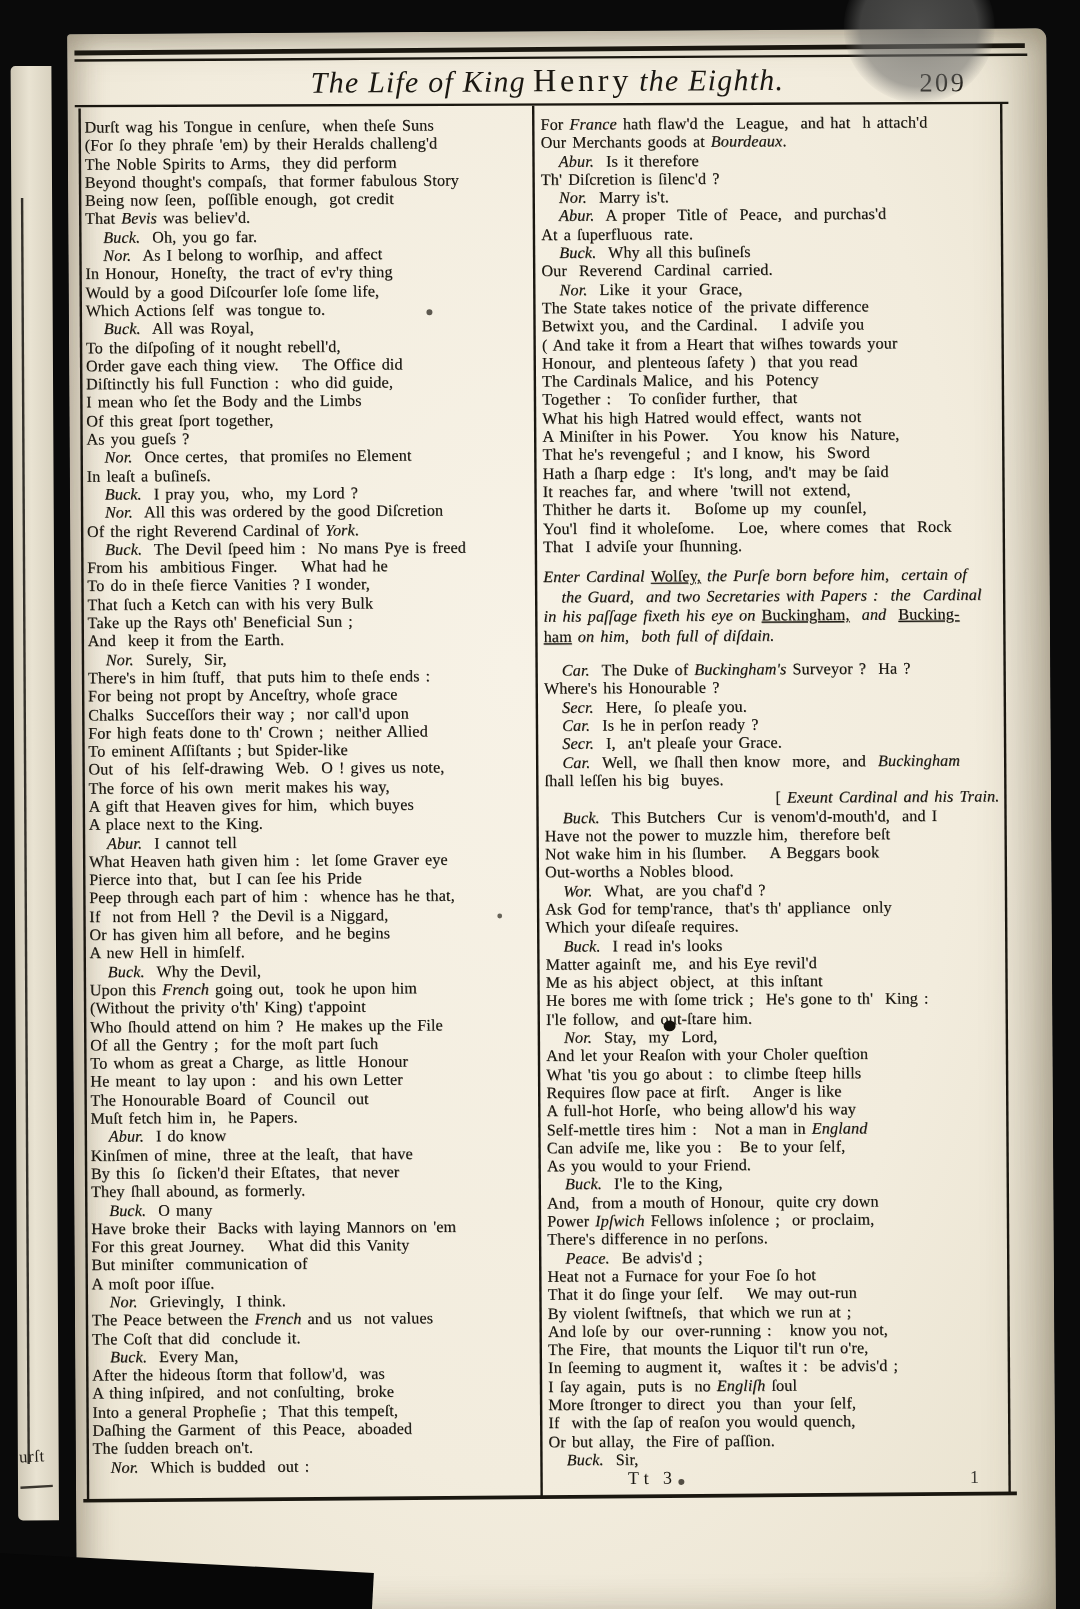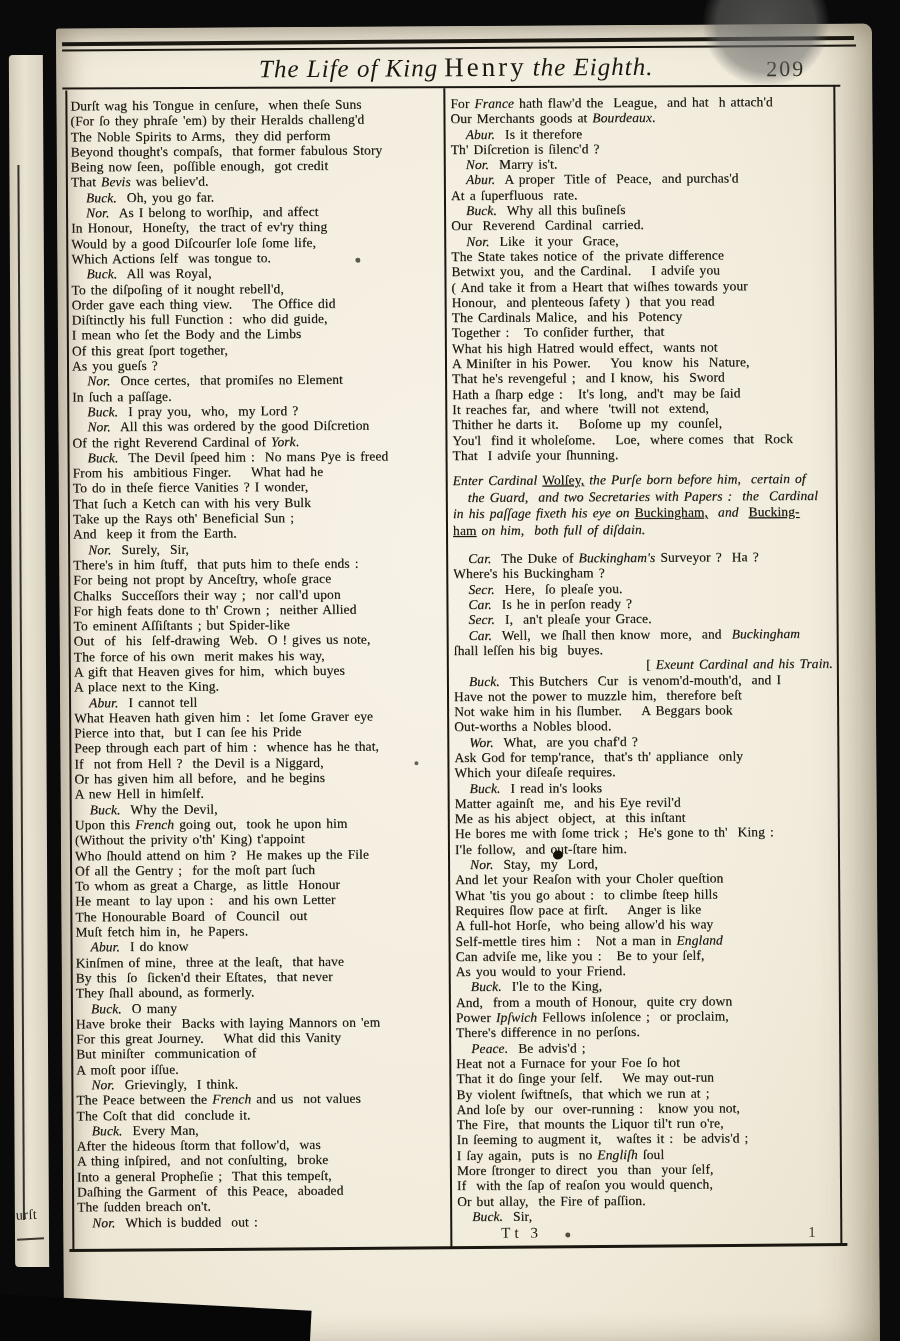--- a/index.html
+++ b/index.html
@@ -53,21 +53,21 @@
     height:15.3px;line-height:15.3px;font-size:13.4px;white-space:pre;
     word-spacing:1.5px;letter-spacing:0.15px;
     text-shadow:0.3px 0.3px 0.4px rgba(30,24,12,.55);
   }
   .line em{font-style:italic;}
   .ind2{padding-left:15px;}
   .ex{text-align:right;padding-right:2px;}
   .stage-block{margin:10px 0 12px 0;}
   .stage-block .line{font-style:italic;height:16.5px;line-height:16.5px;}
   .stage-block .line em{font-style:normal;text-decoration:underline;}
-  .signature{position:absolute;left:438px;top:1199px;font-size:15px;letter-spacing:4px;}
+  .signature{position:absolute;left:460px;top:1199px;font-size:15px;letter-spacing:4px;}
   .pencil{position:absolute;left:745px;top:1200px;font-size:15px;color:#3c3a35;}
   .ink-dot{position:absolute;background:#2a261d;border-radius:50%;}
   .dot1{left:298px;top:231px;width:5px;height:5px;opacity:.75;}
   .dot2{left:354px;top:735px;width:4px;height:4px;opacity:.7;}
   .dot3{left:492px;top:825px;width:10px;height:9px;background:#15120c;}
   .dot4{left:502px;top:1207px;width:5px;height:5px;opacity:.8;}
   .stain{
     position:absolute;left:703px;top:-40px;width:126px;height:126px;border-radius:50%;
     background:radial-gradient(circle, rgba(105,105,103,.70) 0%, rgba(105,105,103,.55) 55%, rgba(105,105,103,0) 72%);
   }
@@ -113,21 +113,21 @@
         <div class="line"><span>Would by a good Diſcourſer loſe ſome life,</span></div>
         <div class="line"><span>Which Actions ſelf  was tongue to.</span></div>
         <div class="line"><span>   </span><em>Buck.</em><span>  All was Royal,</span></div>
         <div class="line"><span>To the diſpoſing of it nought rebell'd,</span></div>
         <div class="line"><span>Order gave each thing view.    The Office did</span></div>
         <div class="line"><span>Diſtinctly his full Function :  who did guide,</span></div>
         <div class="line"><span>I mean who ſet the Body and the Limbs</span></div>
         <div class="line"><span>Of this great ſport together,</span></div>
         <div class="line"><span>As you gueſs ?</span></div>
         <div class="line"><span>   </span><em>Nor.</em><span>  Once certes,  that promiſes no Element</span></div>
-        <div class="line"><span>In ſuch a paſſage.</span></div>
+        <div class="line"><span>In leaſt a buſineſs.</span></div>
         <div class="line"><span>   </span><em>Buck.</em><span>  I pray you,  who,  my Lord ?</span></div>
         <div class="line"><span>   </span><em>Nor.</em><span>  All this was ordered by the good Diſcretion</span></div>
         <div class="line"><span>Of the right Reverend Cardinal of </span><em>York</em><span>.</span></div>
         <div class="line"><span>   </span><em>Buck.</em><span>  The Devil ſpeed him :  No mans Pye is freed</span></div>
         <div class="line"><span>From his  ambitious Finger.    What had he</span></div>
         <div class="line"><span>To do in theſe fierce Vanities ? I wonder,</span></div>
         <div class="line"><span>That ſuch a Ketch can with his very Bulk</span></div>
         <div class="line"><span>Take up the Rays oth' Beneficial Sun ;</span></div>
         <div class="line"><span>And  keep it from the Earth.</span></div>
         <div class="line"><span>   </span><em>Nor.</em><span>  Surely,  Sir,</span></div>
@@ -205,21 +205,21 @@
           <div class="line"><span>That  I adviſe your ſhunning.</span></div>
         </div>
       <div class="stage-block" id="stage-block">
           <div class="line"><span>Enter Cardinal </span><em>Wolſey,</em><span> the Purſe born before him,  certain of</span></div>
           <div class="line ind2"><span>the Guard,  and two Secretaries with Papers :  the  Cardinal</span></div>
           <div class="line"><span>in his paſſage fixeth his eye on </span><em>Buckingham,</em><span>  and  </span><em>Bucking-</em></div>
           <div class="line"><em>ham</em><span> on him,  both full of diſdain.</span></div>
         </div>
       <div id="col-right-bottom">
           <div class="line"><span>   </span><em>Car.</em><span>  The Duke of </span><em>Buckingham's</em><span> Surveyor ?  Ha ?</span></div>
-          <div class="line"><span>Where's his Buckingham ?</span></div>
+          <div class="line"><span>Where's his Honourable ?</span></div>
           <div class="line"><span>   </span><em>Secr.</em><span>  Here,  ſo pleaſe you.</span></div>
           <div class="line"><span>   </span><em>Car.</em><span>  Is he in perſon ready ?</span></div>
           <div class="line"><span>   </span><em>Secr.</em><span>  I,  an't pleaſe your Grace.</span></div>
           <div class="line"><span>   </span><em>Car.</em><span>  Well,  we ſhall then know  more,  and  </span><em>Buckingham</em></div>
           <div class="line"><span>ſhall leſſen his big  buyes.</span></div>
           <div class="line ex"><span>[ </span><em>Exeunt Cardinal and his Train.</em></div>
           <div class="line"><span>   </span><em>Buck.</em><span>  This Butchers  Cur  is venom'd-mouth'd,  and I</span></div>
           <div class="line"><span>Have not the power to muzzle him,  therefore beſt</span></div>
           <div class="line"><span>Not wake him in his ſlumber.    A Beggars book</span></div>
           <div class="line"><span>Out-worths a Nobles blood.</span></div>

